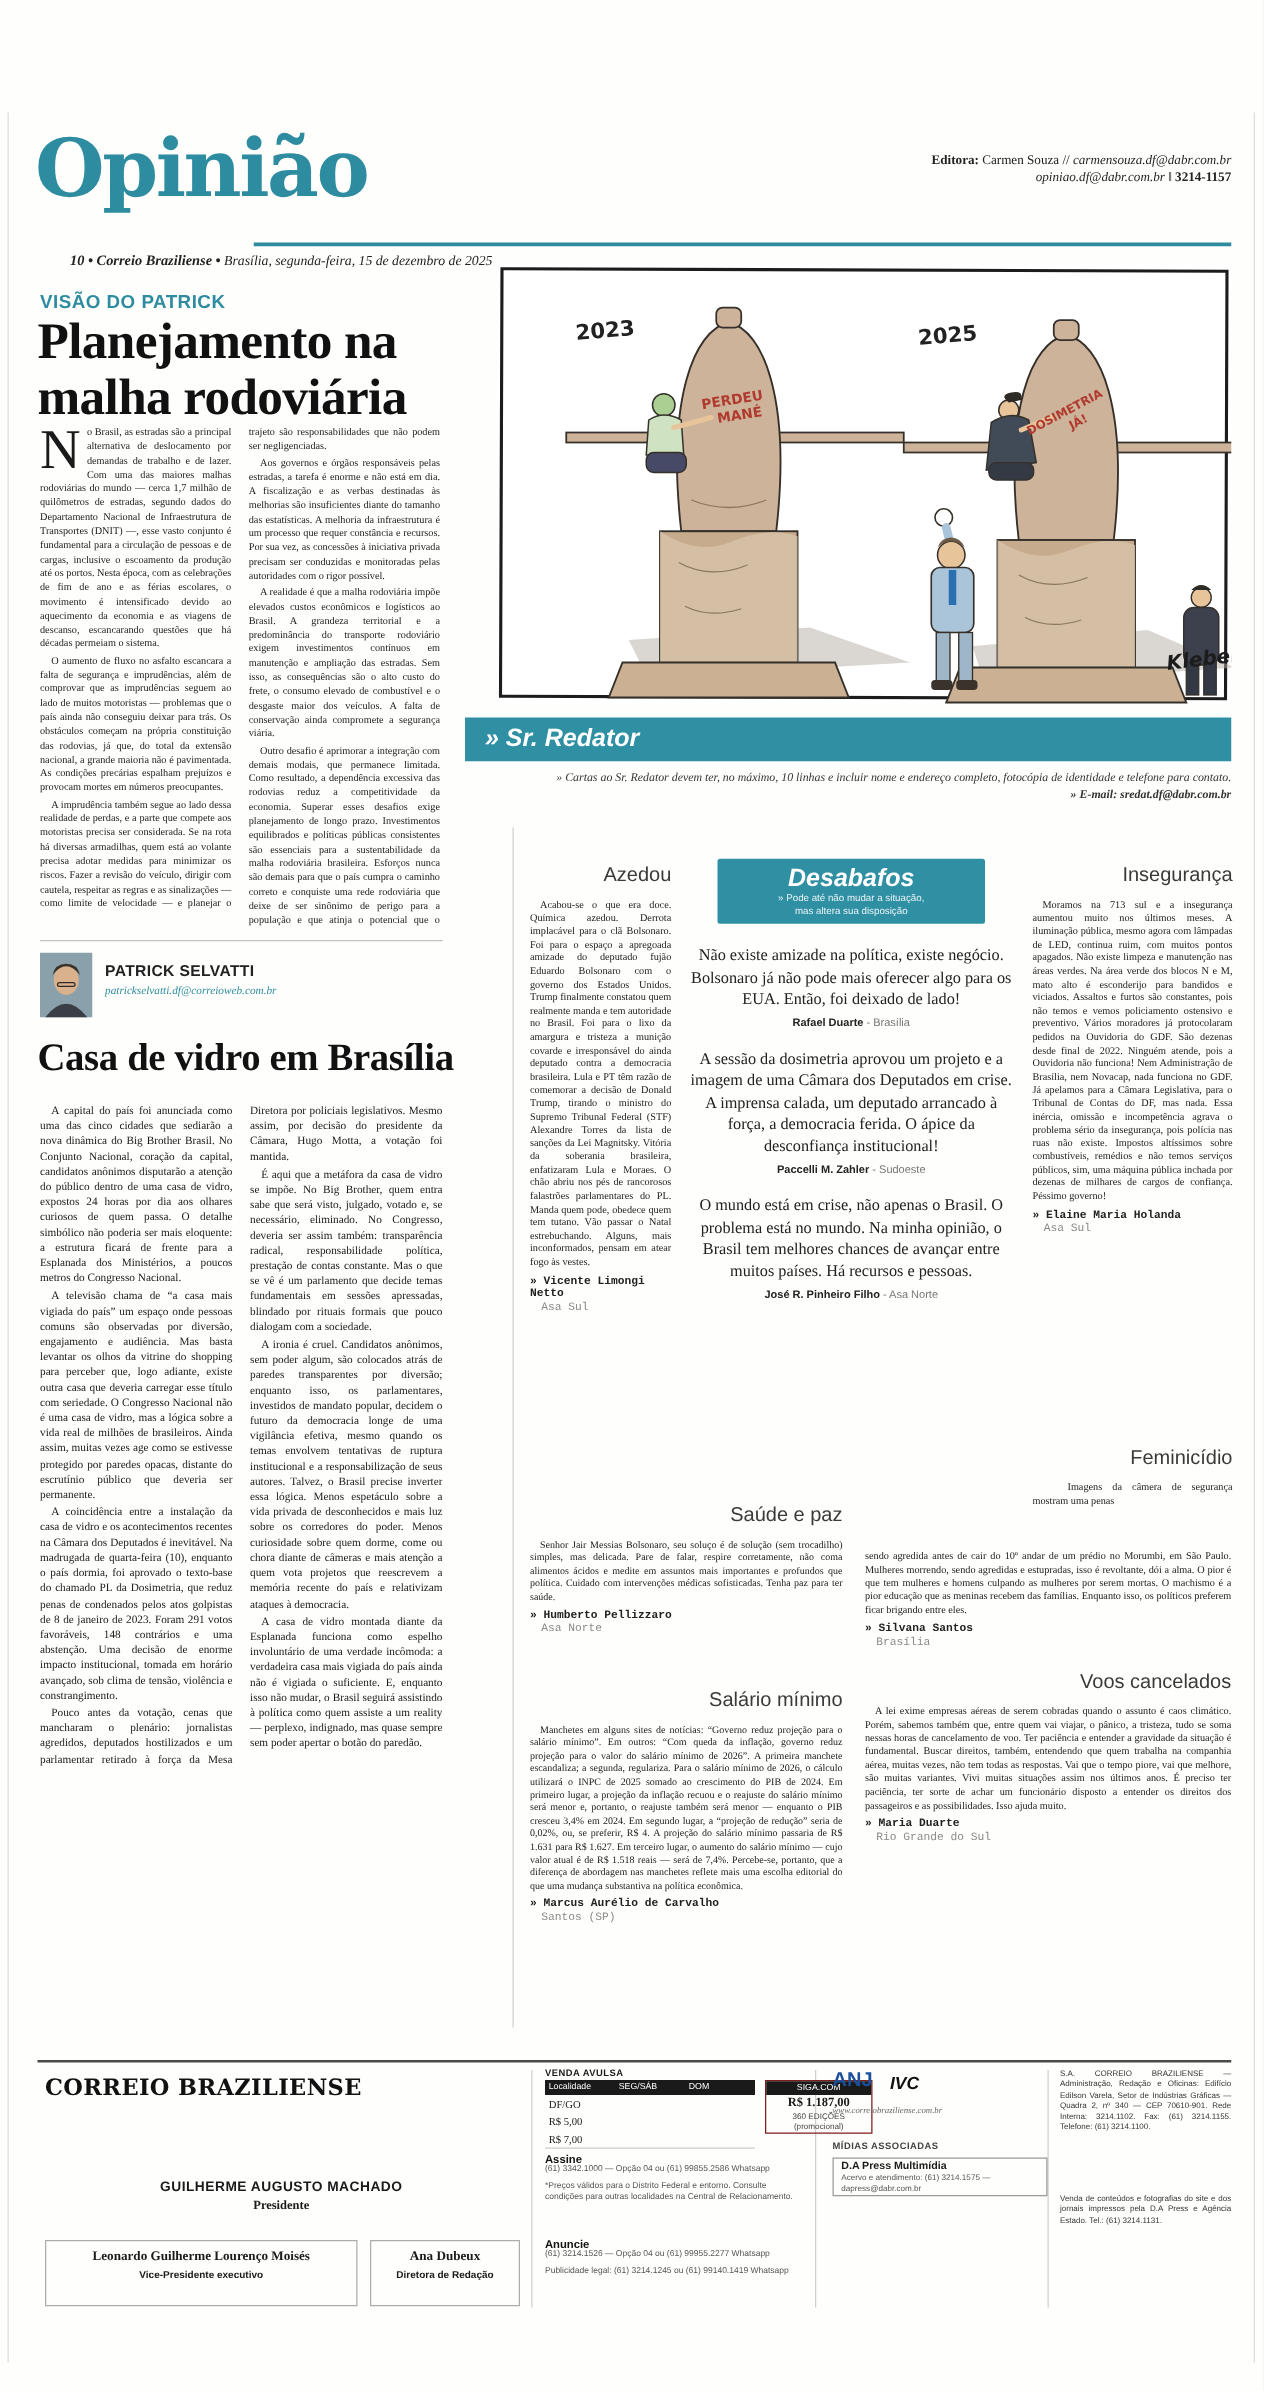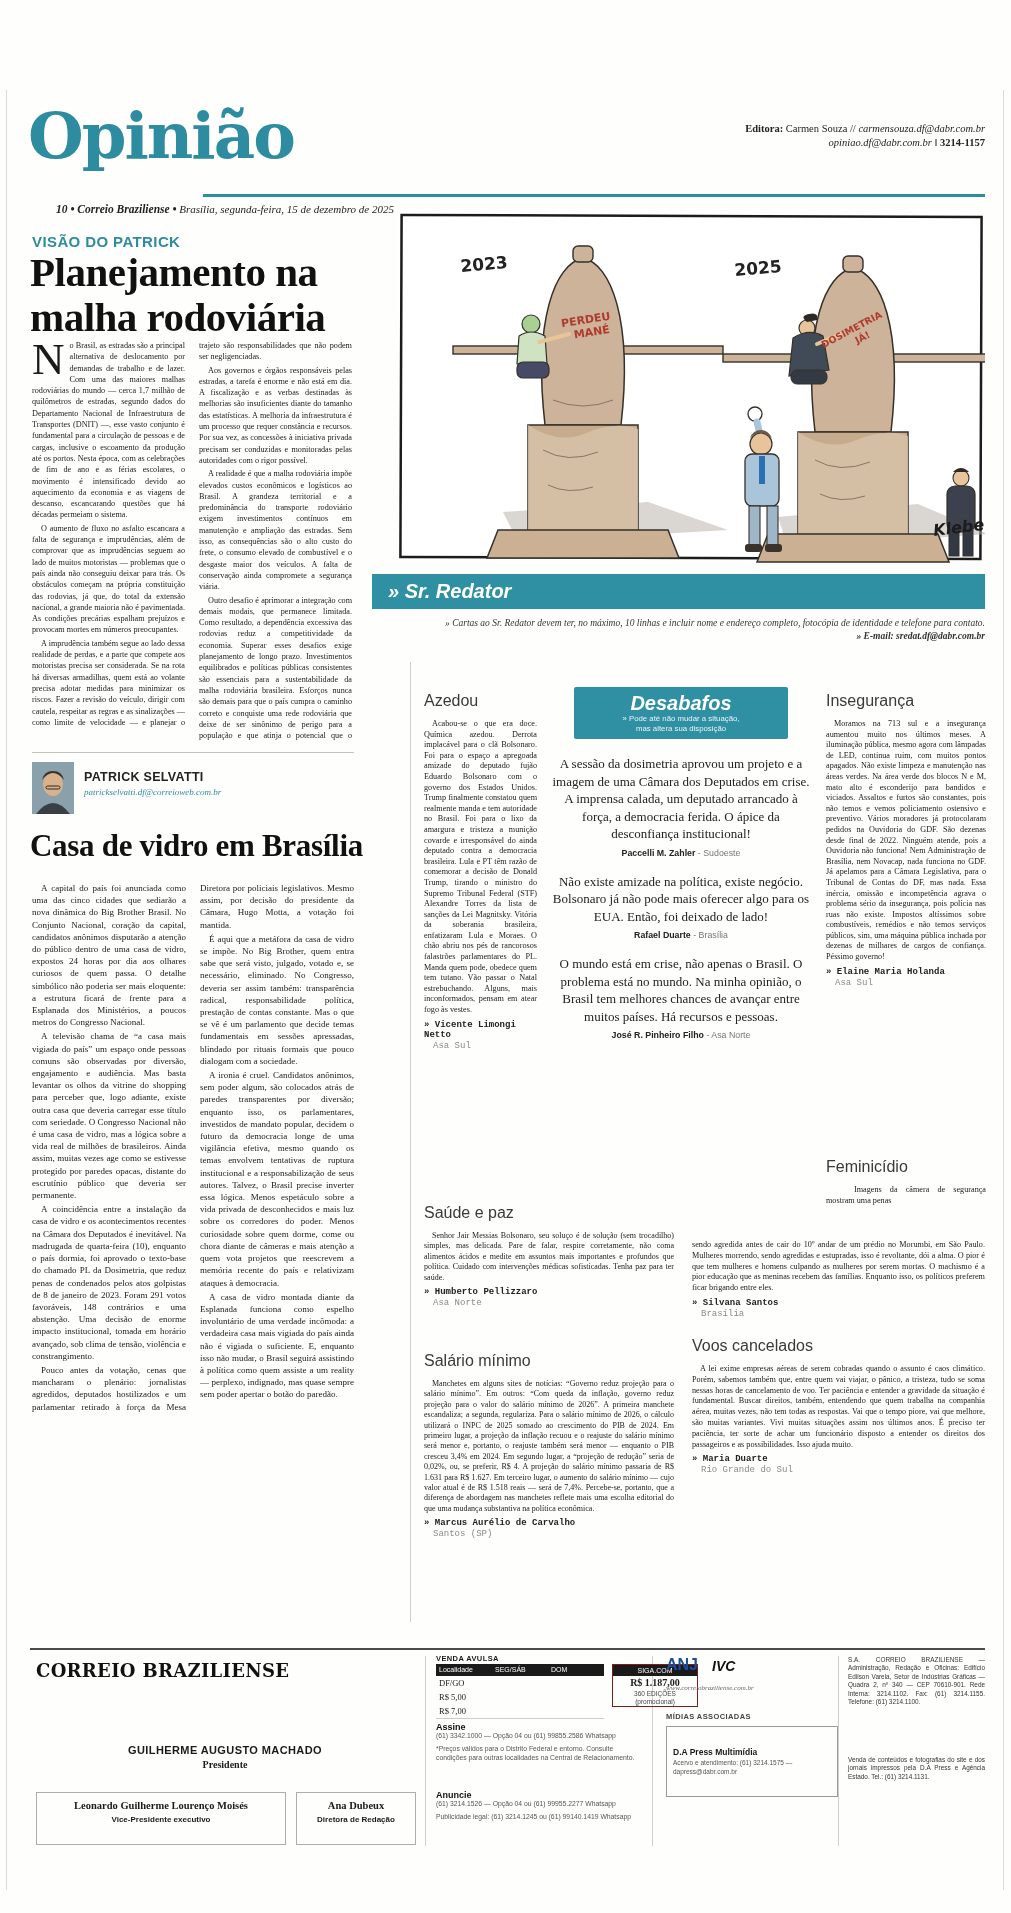--- a/index.html
+++ b/index.html
@@ -34,21 +34,21 @@
   .cartoon-wrap{background:#fff;}
 
   
   .redator-banner{background:#2f8fa3;color:#fff;font-family:"Liberation Sans",sans-serif;
       font-weight:bold;font-style:italic;font-size:20px;line-height:35px;padding-left:16px;}
   .redator-note{font-style:italic;font-size:9.5px;line-height:13px;text-align:right;color:#333;}
   .redator-note b{font-style:italic;}
 
   
   .letter-title{font-family:"Liberation Sans",sans-serif;font-weight:500;font-size:16px;
-      color:#3a3a3a;margin:0 0 9px 0;}
+      color:#3a3a3a;margin:0 0 9px 0;text-align:right;}
   .letter-body{font-size:8px;line-height:10.4px;text-align:justify;margin:0;text-indent:8px;}
   .colA .letter-body,.colC .letter-body{font-size:8.2px;line-height:10.6px;}
   .sig{margin-top:4px;font-family:Liberation Mono, monospace;}
   .sig .name{font-weight:bold;font-size:9px;color:#222;display:block;}
   .sig .loc{font-size:9px;color:#8a8a8a;display:block;margin-left:9px;margin-top:1px;}
 
   
   .desabafos-box{width:214px;margin:0 auto;background:#2f8fa3;text-align:center;
       padding:5px 0 6px 0;border-radius:2px;}
   .desabafos-title{color:#fff;font-family:"Liberation Sans",sans-serif;font-weight:bold;
@@ -89,21 +89,21 @@
   .siga-box{width:84px;border:1px solid #7f1d1d;text-align:center;}
   .siga-head{background:#1a1a1a;color:#fff;font-family:"Liberation Sans",sans-serif;font-size:7px;line-height:11px;}
   .siga-price{font-weight:bold;font-size:10px;line-height:14px;}
   .siga-note{font-family:"Liberation Sans",sans-serif;font-size:6.5px;color:#444;line-height:8px;}
   .foot-small-label{font-family:"Liberation Sans",sans-serif;font-weight:bold;font-size:9px;color:#111;}
   .foot-small{font-size:6.8px;line-height:8.8px;color:#555;font-family:"Liberation Sans",sans-serif;}
   .legal{font-size:6.4px;line-height:8.4px;color:#333;text-align:justify;font-family:"Liberation Sans",sans-serif;}
   .anj{color:#1b4f9c;font-family:"Liberation Sans",sans-serif;font-weight:bold;font-size:16px;}
   .ivc{color:#111;font-family:"Liberation Sans",sans-serif;font-weight:bold;font-style:italic;font-size:14px;}
   .site-line{font-style:italic;font-size:7px;color:#666;}
-  .dapress-box{border:1px solid #9a9a9a;padding:20px 6px;}
+  .dapress-box{border:1px solid #9a9a9a;padding:0 6px;}
   .dapress-title{font-family:"Liberation Sans",sans-serif;font-weight:bold;font-size:8.5px;}
   .dapress-line{font-family:"Liberation Sans",sans-serif;font-size:6.5px;color:#555;line-height:8.5px;margin-top:2px;}
 </style>
 </head>
 <body>
 
 <div class="page">
 
   <div class="edge" style="left:6px;"></div>
   <div class="edge" style="left:1003px;"></div>
@@ -243,29 +243,29 @@
   </div>
 
   <div class="abs" style="left:552px;top:687px;width:258px;">
     <div class="desabafos-box">
       <div class="desabafos-title">Desabafos</div>
       <div class="desabafos-tag">» Pode até não mudar a situação,</div>
       <div class="desabafos-tag">mas altera sua disposição</div>
     </div>
     <div style="margin-top:16px;">
         <div class="quote">
+        <p class="quote-text">Não existe amizade na política, existe negócio. Bolsonaro já não pode mais oferecer algo para os EUA. Então, foi deixado de lado!</p>
+        <div class="quote-sig">
+          <span class="q-author">Rafael Duarte</span><span class="q-loc">Brasília</span>
+        </div>
+      </div>
+        <div class="quote">
         <p class="quote-text">A sessão da dosimetria aprovou um projeto e a imagem de uma Câmara dos Deputados em crise. A imprensa calada, um deputado arrancado à força, a democracia ferida. O ápice da desconfiança institucional!</p>
         <div class="quote-sig">
           <span class="q-author">Paccelli M. Zahler</span><span class="q-loc">Sudoeste</span>
-        </div>
-      </div>
-        <div class="quote">
-        <p class="quote-text">Não existe amizade na política, existe negócio. Bolsonaro já não pode mais oferecer algo para os EUA. Então, foi deixado de lado!</p>
-        <div class="quote-sig">
-          <span class="q-author">Rafael Duarte</span><span class="q-loc">Brasília</span>
         </div>
       </div>
         <div class="quote">
         <p class="quote-text">O mundo está em crise, não apenas o Brasil. O problema está no mundo. Na minha opinião, o Brasil tem melhores chances de avançar entre muitos países. Há recursos e pessoas.</p>
         <div class="quote-sig">
           <span class="q-author">José R. Pinheiro Filho</span><span class="q-loc">Asa Norte</span>
         </div>
       </div>
       </div>
   </div>

